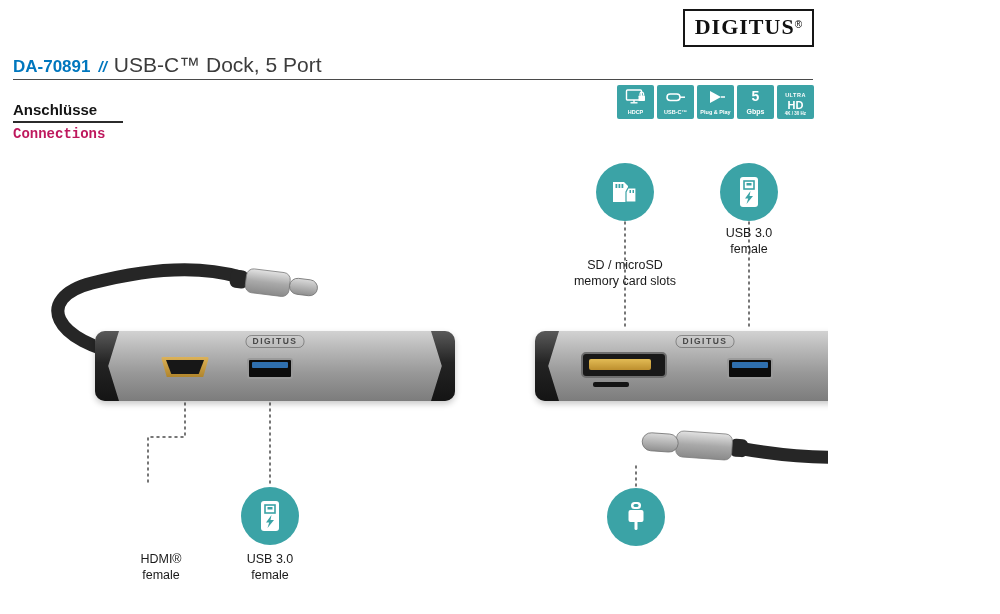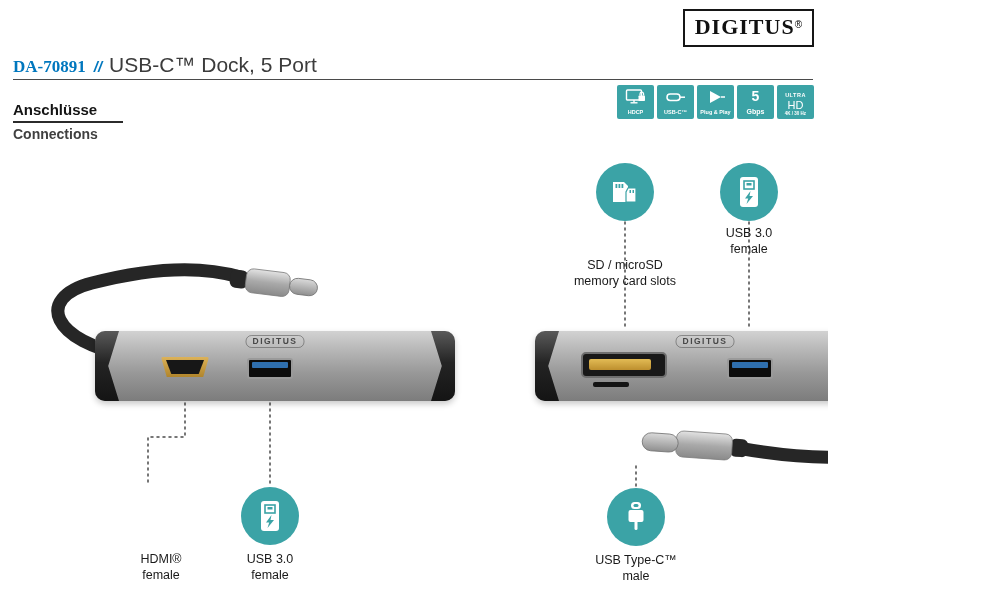--- a/index.html
+++ b/index.html
@@ -7,36 +7,36 @@
   body { font-family:"Liberation Sans", sans-serif; }
 
   .page { position:relative; width:828px; height:614px; background:#fff; overflow:hidden; }
 
   
   .logo-box { position:absolute; top:9px; right:14px; border:2.5px solid #161616; padding:3px 10px 5px 10px; background:#fff; }
   .logo-text { font-family:"Liberation Serif", serif; font-weight:bold; font-size:22px; letter-spacing:1px; color:#111; }
   .logo-reg { font-size:10px; vertical-align:super; font-family:"Liberation Sans", sans-serif; }
 
   .title-row { position:absolute; left:13px; top:53px; white-space:nowrap; }
-  .title-code { color:#0077BE; font-weight:bold; font-size:17px;font-family:Liberation Serif, serif; }
+  .title-code { color:#0077BE; font-weight:bold; font-size:17px; }
   .title-sep { color:#0077BE; font-weight:bold; font-size:15px; margin:0 7px 0 8px; font-style:italic; }
   .title-name { color:#3c3c3c; font-size:21px; }
   .title-rule { position:absolute; left:13px; right:15px; top:79px; border-top:1.5px solid #4a4a4a; }
 
   .section-de { position:absolute; left:13px; top:101px; font-size:15px; font-weight:bold; color:#141414; border-bottom:2px solid #2b2b2b; padding:0 26px 3px 0;text-align:right; }
-  .section-en { position:absolute; left:13px; top:126px; font-size:14px; font-weight:bold; color:#404040; }
+  .section-en { position:absolute; left:13px; top:126px; font-size:14px; font-weight:bold; color:#be185d;font-family:Liberation Mono, monospace; }
 
   
   .badges { position:absolute; top:85px; right:14px; display:flex; gap:3px; z-index:4; }
   .badge { width:37px; height:34px; background:#3BA3A6; border-radius:2px; color:#fff; display:flex; flex-direction:column; align-items:center; justify-content:flex-end; padding-bottom:3px; }
   .badge-icon { flex:1; display:flex; align-items:center; justify-content:center; }
   .badge-label { font-size:5.5px; font-weight:bold; line-height:1.2; white-space:nowrap; }
   .badge-value { font-size:14px; font-weight:bold; line-height:1; }
   .badge-value-top { font-size:5.5px; font-weight:bold; line-height:1.2; letter-spacing:0.5px; }
-  .badge-value-mid { font-size:11px; font-weight:normal; line-height:1.1; }
+  .badge-value-mid { font-size:11px; font-weight:bold; line-height:1.1; }
 
   
   .device { position:absolute; height:70px; border-radius:10px;
     background:linear-gradient(180deg,#d2d2d2 0%, #b6b6b6 28%, #989898 60%, #7c7c7c 100%);
     box-shadow:0 3px 6px rgba(0,0,0,0.22); z-index:2; }
   .device-left  { left:95px;  top:331px; width:360px; }
   .device-right { left:535px; top:331px; width:340px; }
   .end-cap { position:absolute; top:0; width:24px; height:100%;
     background:linear-gradient(180deg,#5a5a5a,#242424 45%,#141414); }
   .cap-left  { left:0;  border-radius:10px 0 0 10px; clip-path:polygon(0 0,100% 0,55% 50%,100% 100%,0 100%); }
@@ -240,18 +240,14 @@
   </div>
 
   <div class="callout-circle" style="left:607px; top:488px;">
     <svg width="36" height="36" viewBox="0 0 36 36">
       <rect x="13" y="3" width="10" height="7" rx="3.5" fill="#fff"></rect>
       <rect x="15.5" y="5" width="5" height="3" rx="1.5" fill="#3BA3A6"></rect>
       <rect x="10.5" y="11" width="15" height="12" rx="2" fill="#fff"></rect>
       <path d="M 16.5 23 h 3 v 6.5 a 1.5 1.5 0 0 1 -3 0 z" fill="#fff"></path>
     </svg>
   </div>
-  <div class="callout-label" style="left:561px; top:552px;">
-    <span>USB Type-C™</span>
-    <span>male</span>
-  </div>
 
 </div>
 
 </body></html>

